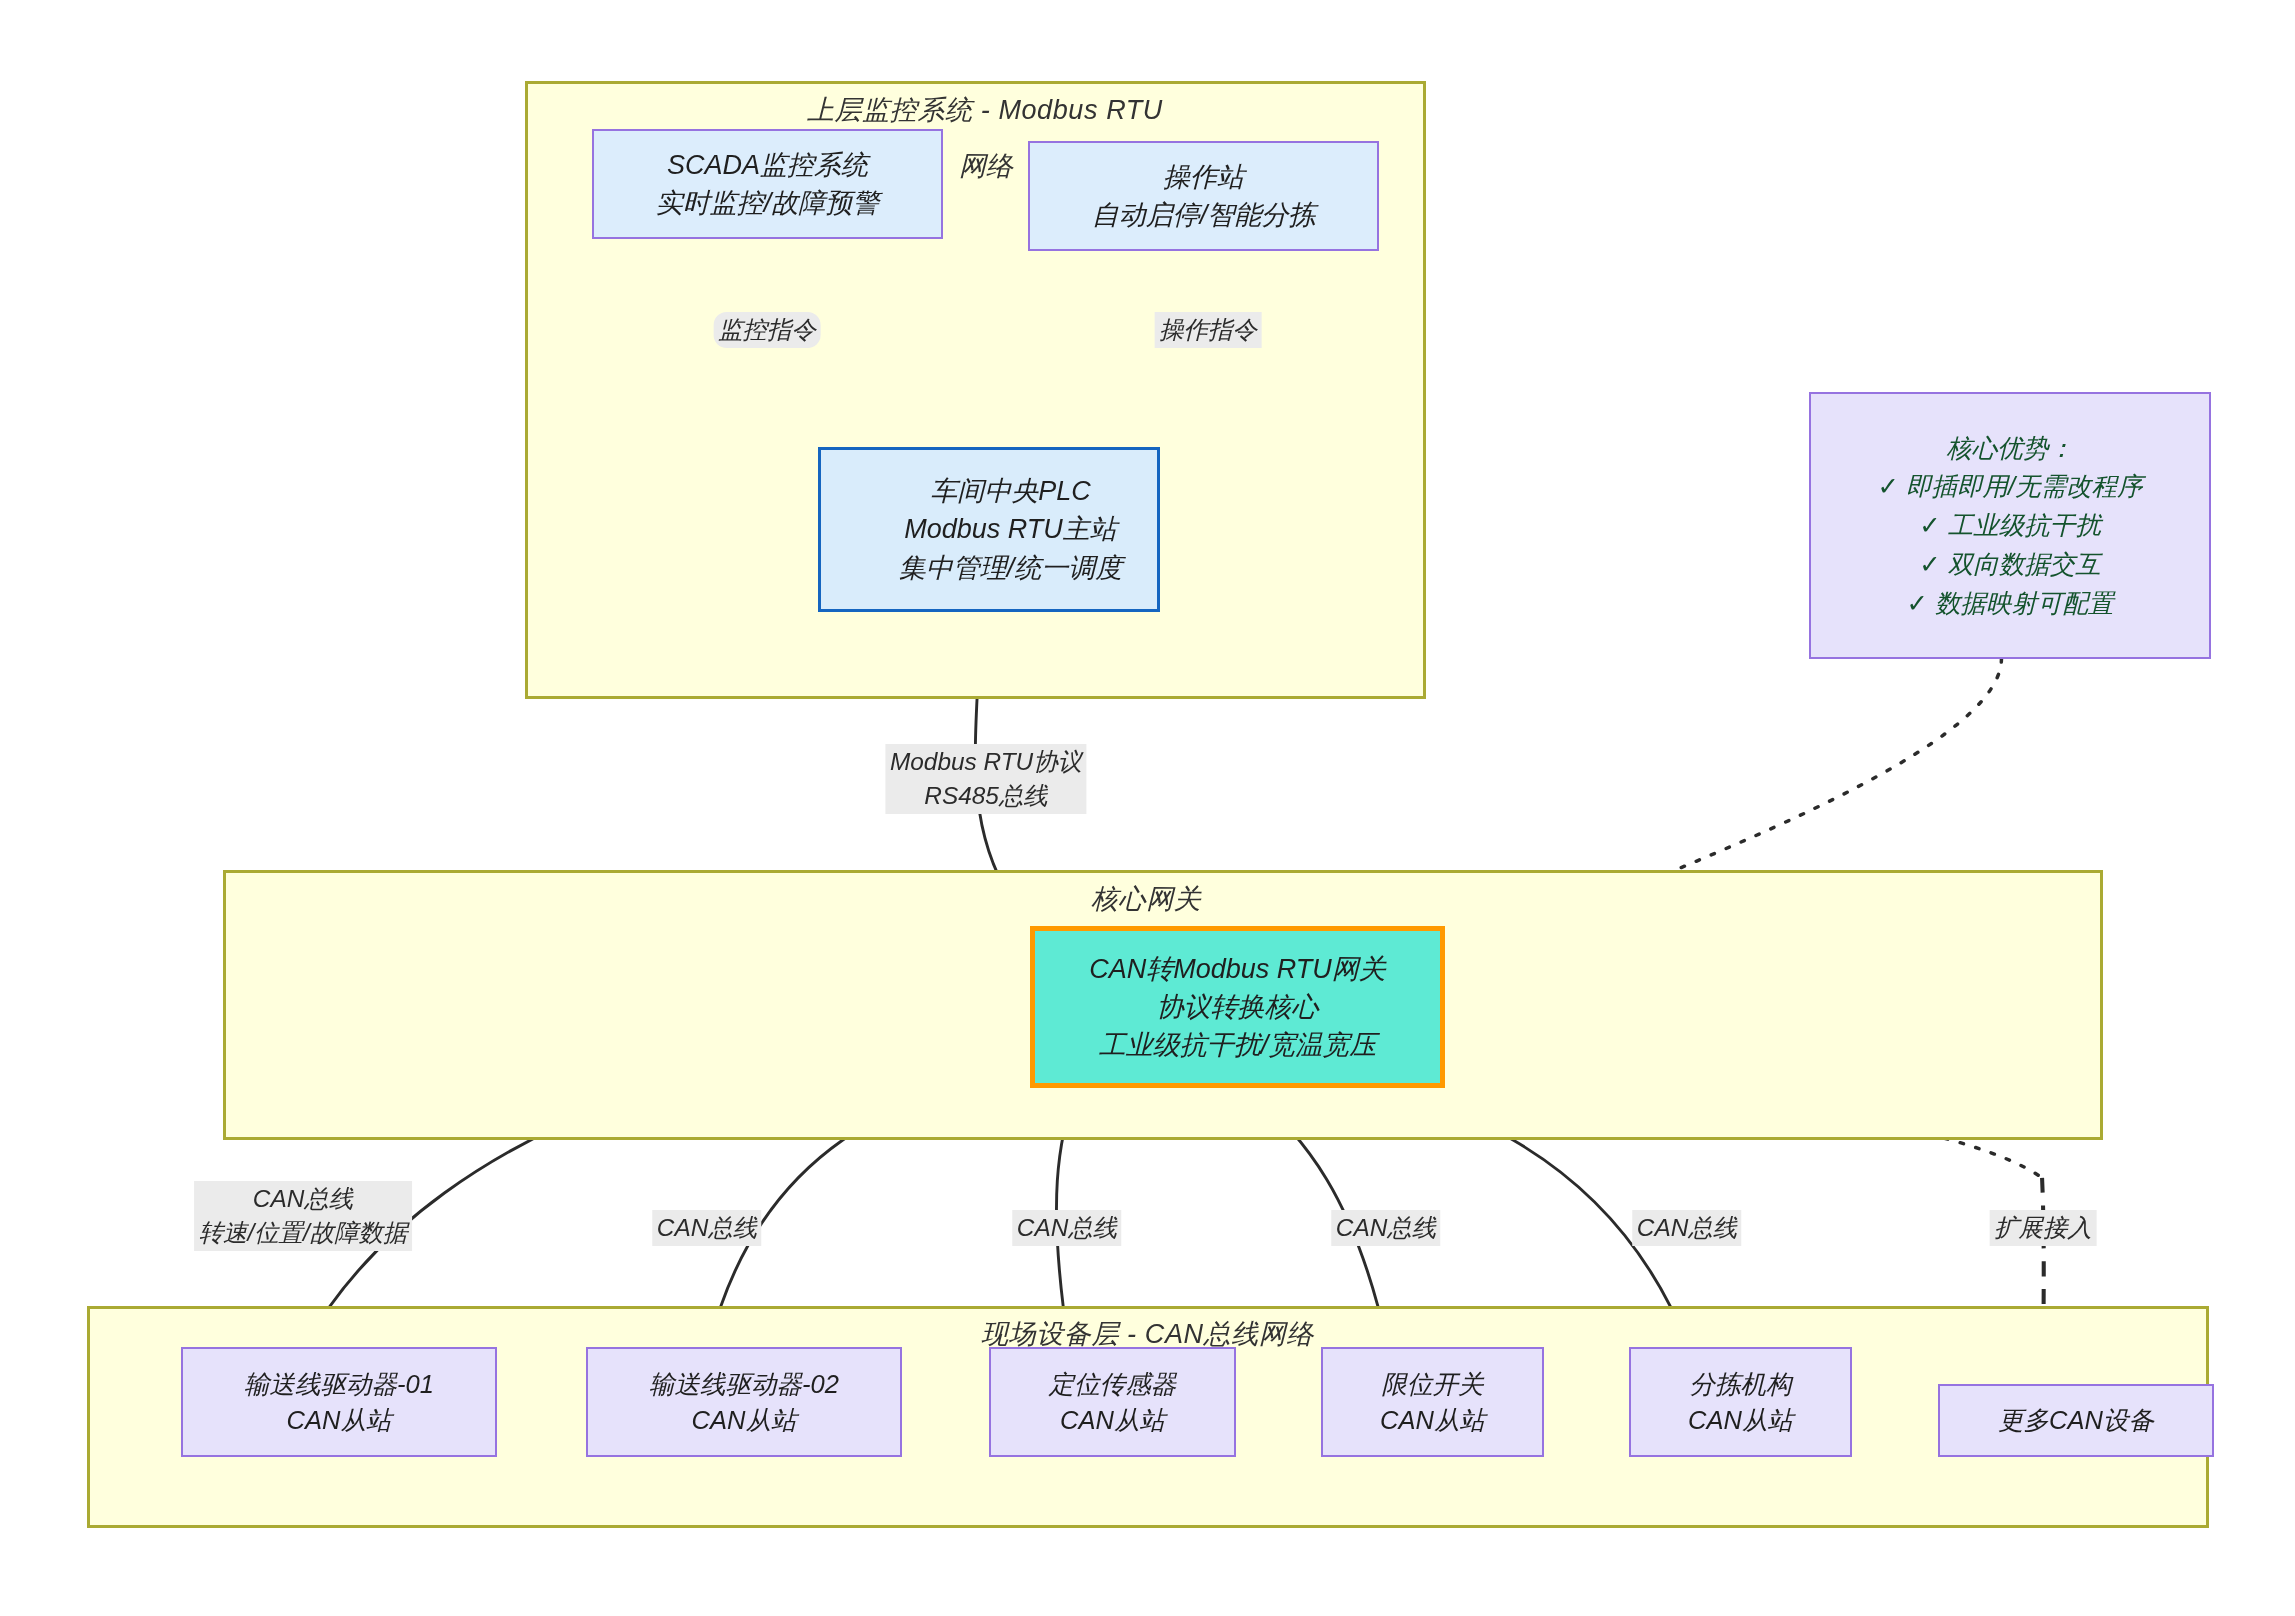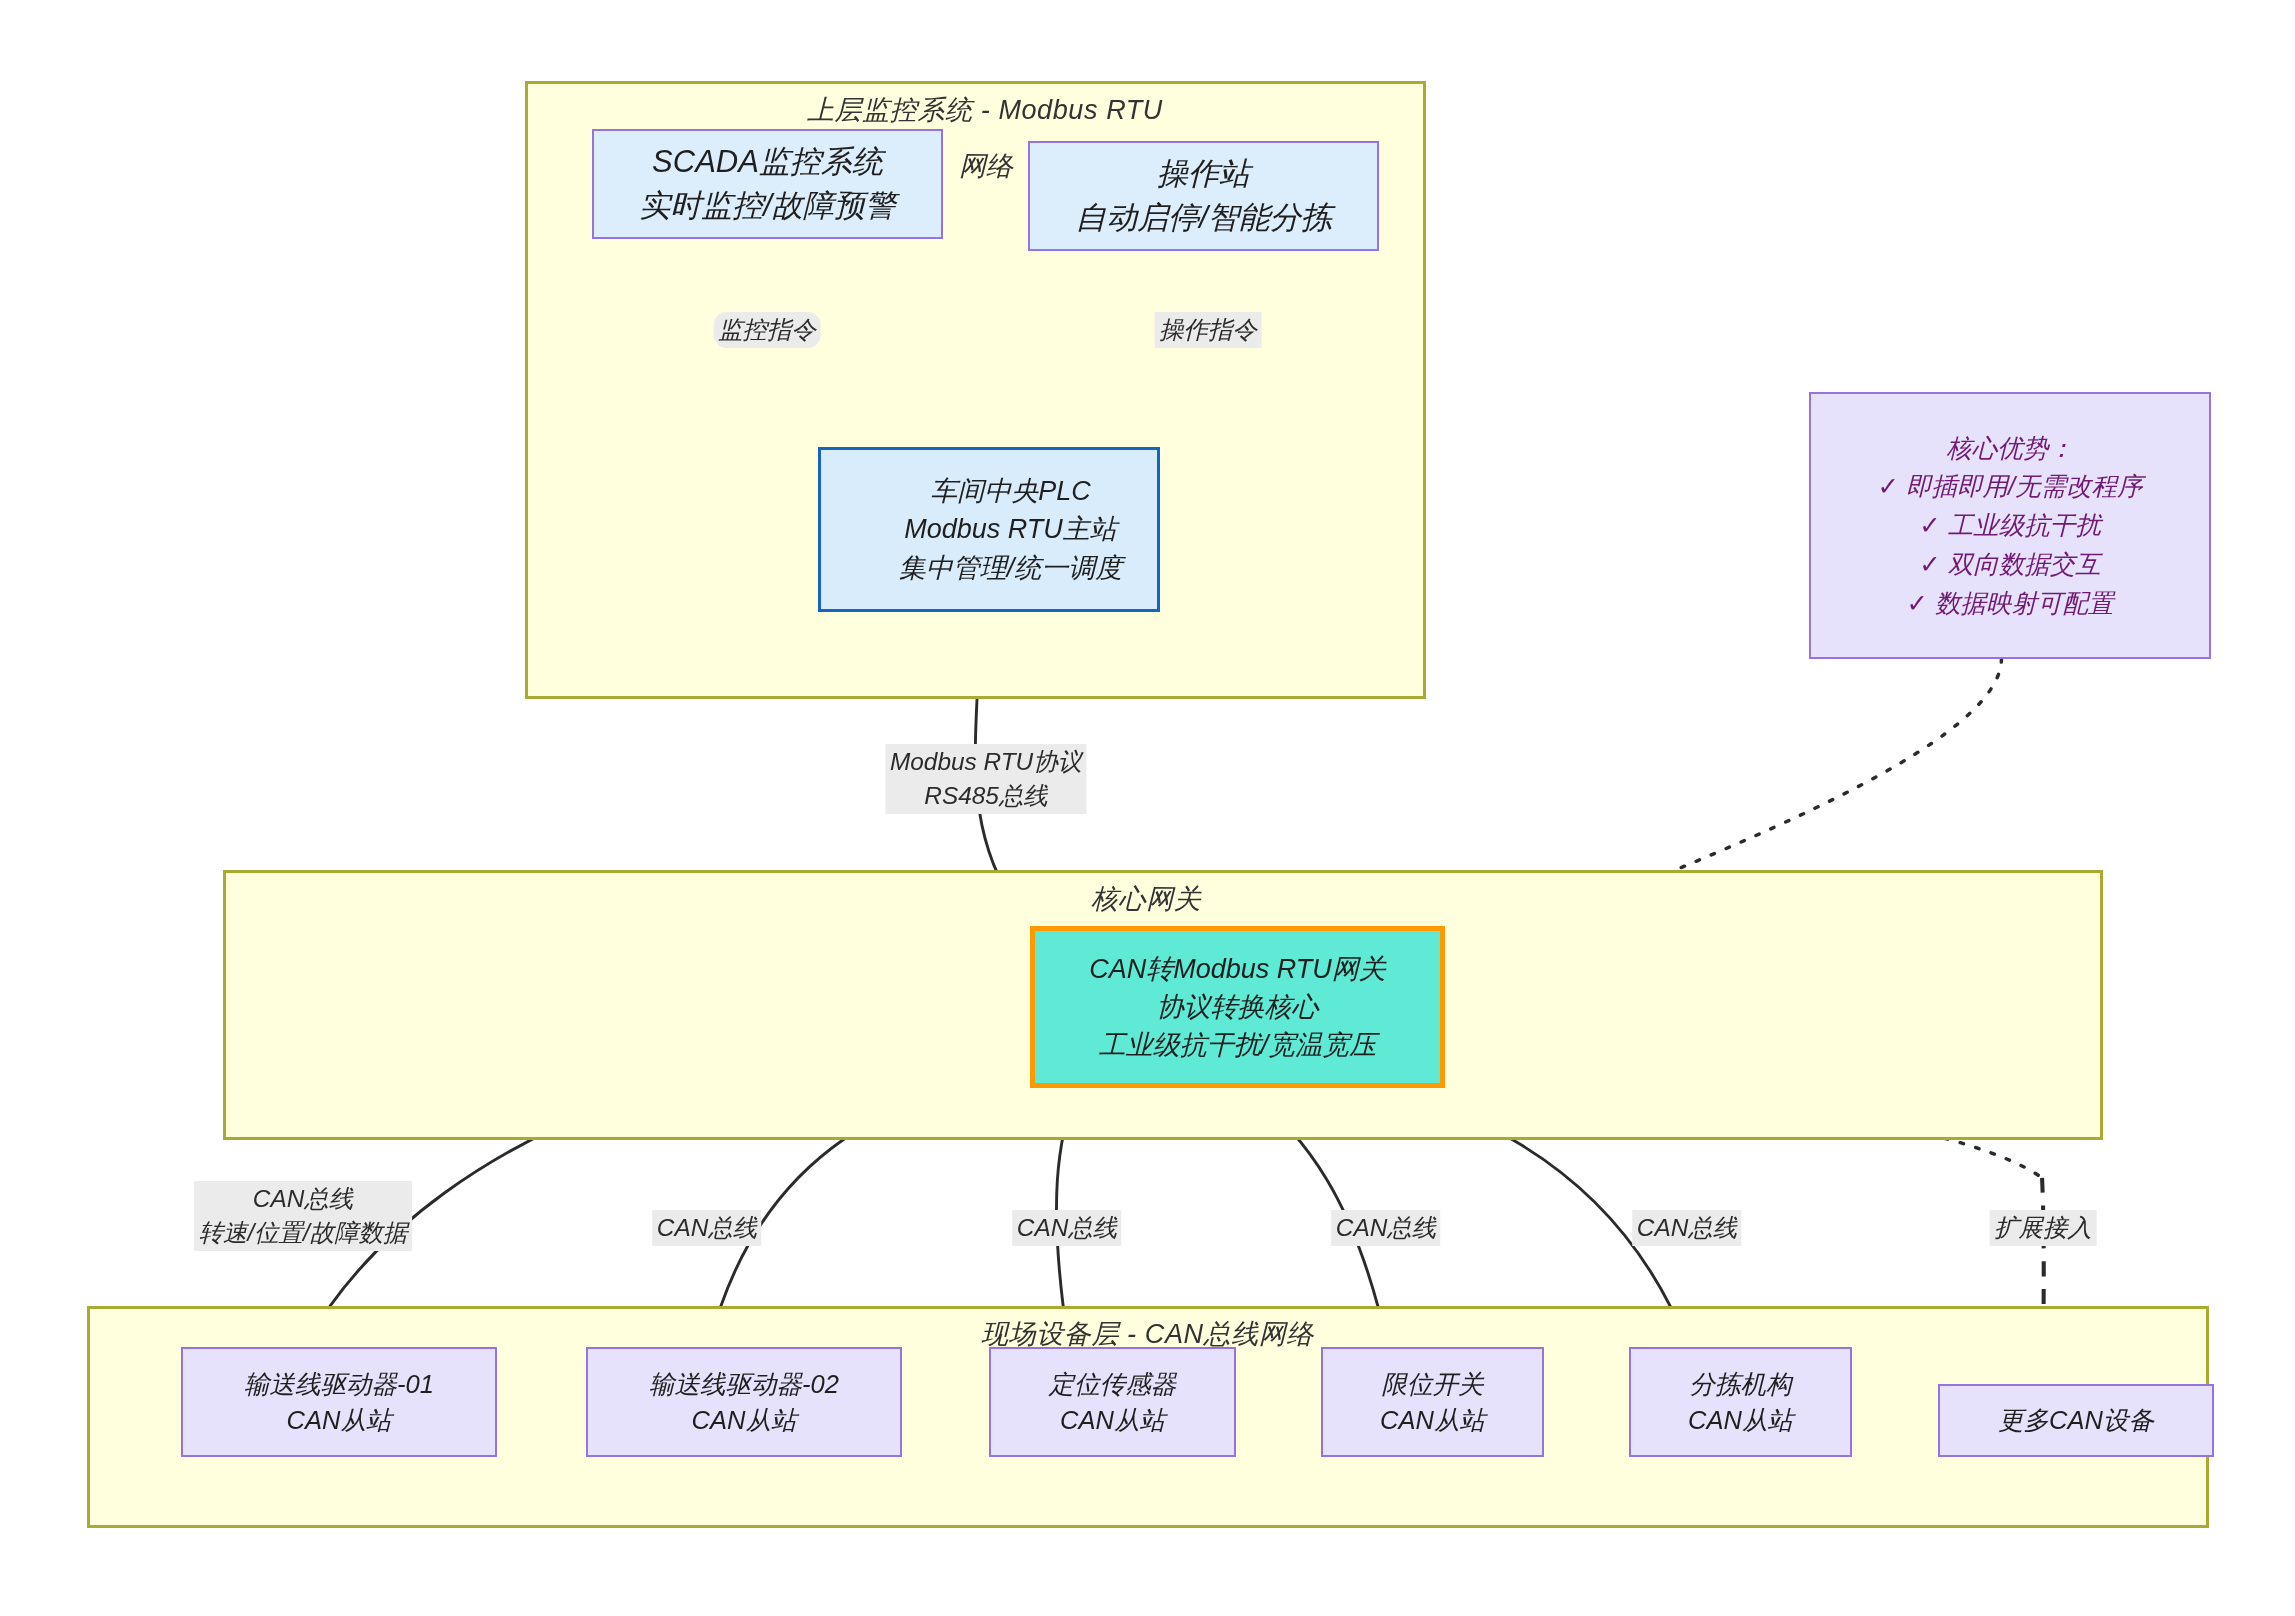--- a/index.html
+++ b/index.html
@@ -51,40 +51,40 @@
   .n-purple{
     background:#e6e2fb;
     border:2.9px solid #9673e0;
     font-size:25.5px;
     color:#1f1f1f;
     margin-left:32px;
   }
   .n-blue{
     background:#dcedfc;
     border:2.9px solid #9673e0;
-    font-size:31px;
+    font-size:27px;
     color:#1f1f1f;
   }
   .n-plc{
     background:#d9ecfb;
     border:3.5px solid #1565c0;
     font-size:27px;
     color:#1f1f1f;
   }
   .n-gw{
     background:#5eead4;
     border:5.8px solid #ff9900;
     font-size:27px;
     color:#1f1f1f;
   }
   .n-adv{
     background:#e6e2fb;
     border:2.9px solid #9673e0;
     font-size:25.5px;
-    color:#701a75;
+    color:#14532d;
     line-height:1.52;
   }
   
   .elabel{
     position:absolute;
     z-index:7;
     background:#ebebeb;
     color:#2b2b2b;
     font-size:24.4px;
     line-height:1.38;

